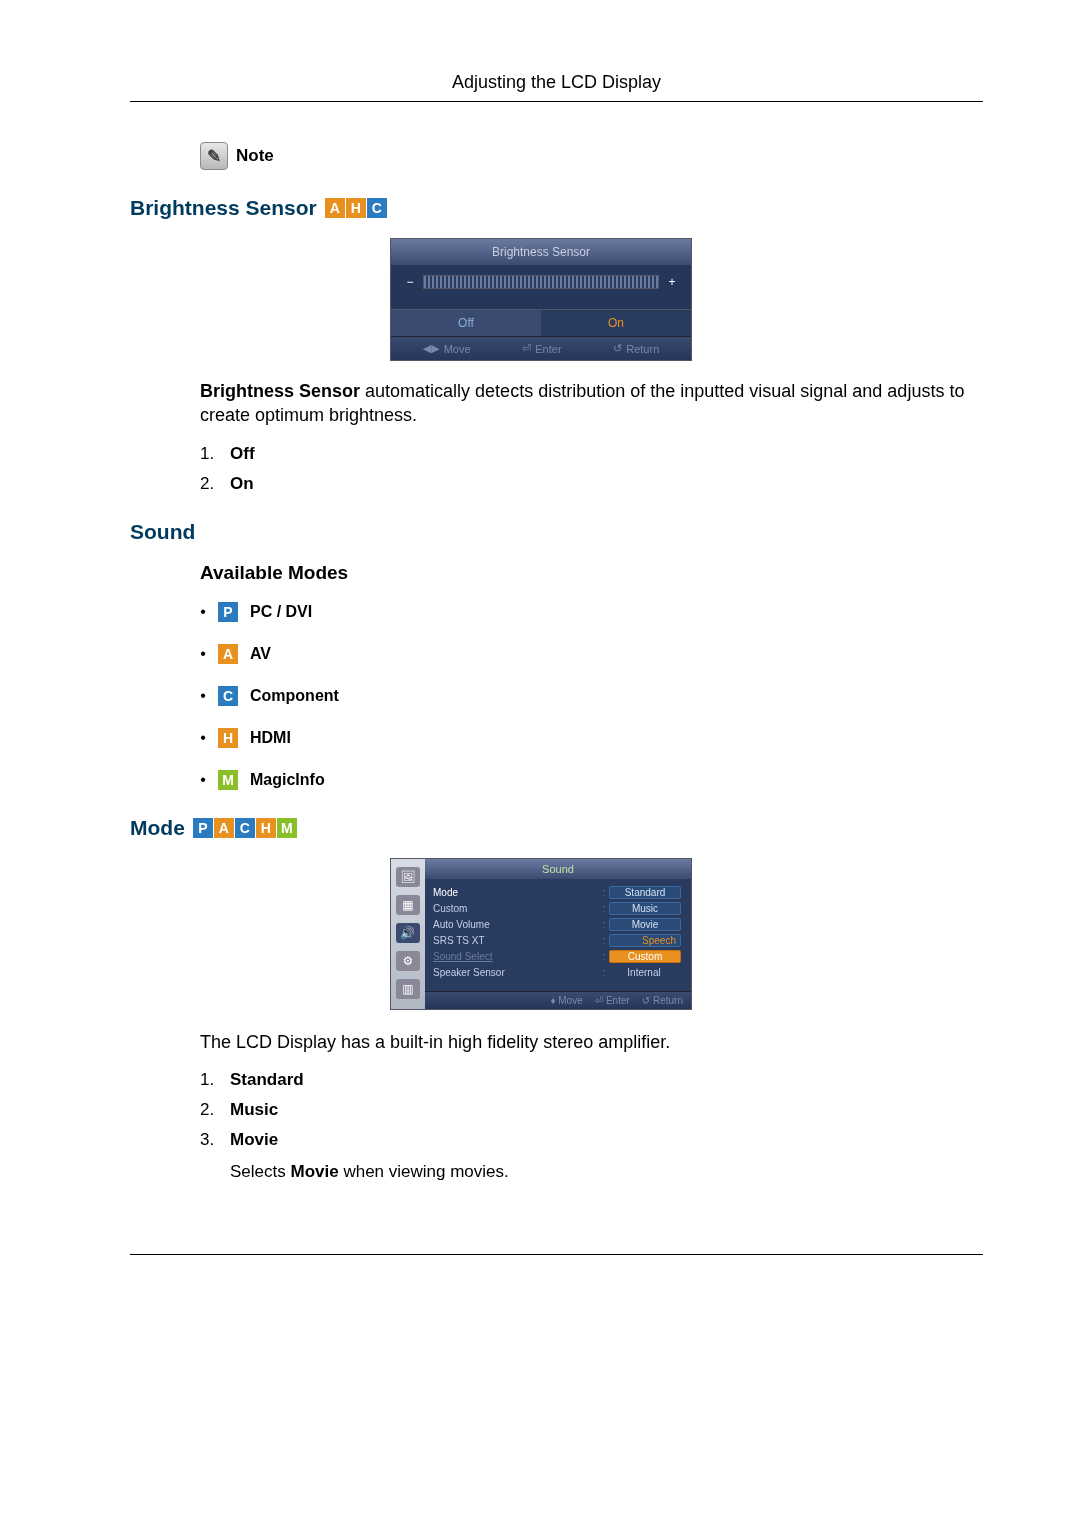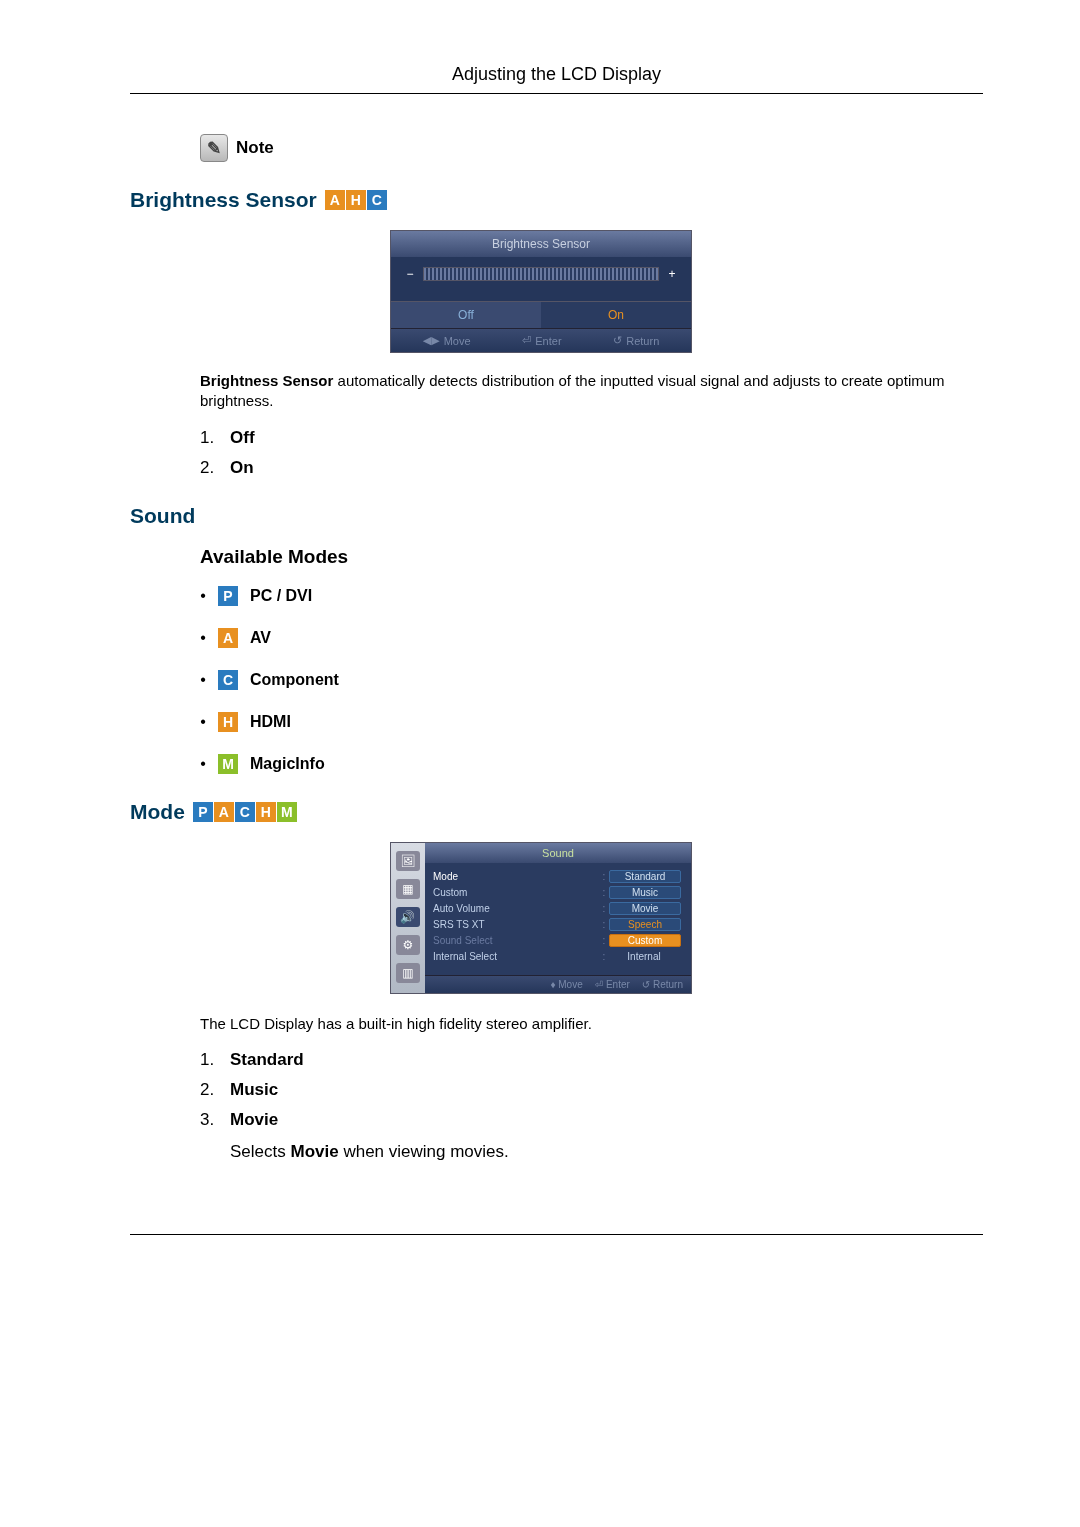--- a/index.html
+++ b/index.html
@@ -4,21 +4,21 @@
 <style>
   body {
     margin: 0;
     font-family: Arial, Helvetica, sans-serif;
     font-size: 17px;
     color: #000;
     background: #fff;
   }
   .page {
     width: 1080px;
-    margin: 4px auto;
+    margin: 12px auto;
     padding: 60px 97px 80px 130px;
     box-sizing: border-box;
   }
   .header-title {
     text-align: center;
     font-size: 18px;
     margin-bottom: 8px;
   }
   hr.top-rule {
     border: none;
@@ -146,21 +146,21 @@
     background: linear-gradient(#3a4a70,#25365a);
     color: #7888a8;
     font-size: 11px;
     border-top: 1px solid #223;
   }
   .osd-foot-item { display: inline-flex; align-items: center; gap: 4px; }
 
   .body-text {
     margin-left: 70px;
     margin-bottom: 16px;
-    font-size: 15px;
+    font-size: 18px;
     line-height: 1.35;
   }
   .ol {
     margin-left: 70px;
     font-size: 17px;
   }
   .ol-row {
     display: flex;
     align-items: flex-start;
     margin-bottom: 10px;
@@ -216,26 +216,26 @@
     text-align: center;
     padding: 4px 0;
     color:#c8e0a0;
     font-size:11px;
   }
   .osd-sound-body { padding: 6px 8px 10px 8px; display:flex; gap:6px; }
   .osd-col-labels { flex:1; }
   .osd-col-values { width: 84px; }
   .osd-menu-row { display:flex; align-items:center; height:16px; font-size:10px; }
   .osd-menu-row.hl { color:#fff; }
-  .osd-menu-row.dim { color:#6a7aa0; }
+  .osd-menu-row.dim { color:#6a7aa0;text-decoration:underline; }
   .osd-colon { width:10px; text-align:center; color:#6a7aa0;}
   .osd-value { display:inline-block; text-align:center; padding:0 4px; border-radius:2px; width:62px; font-size:10px;}
   .osd-value.boxed { background:#2a4a78; border:1px solid #3a6aa0; color:#d0e0f0;}
   .osd-value.active { background:#e89020; color:#fff; border:1px solid #c87010;}
-  .osd-value.hl-orange { color:#e89020; }
+  .osd-value.hl-orange { color:#e89020;text-align:right; }
   .osd-sound-footer {
     display:flex; justify-content:flex-end; gap:12px;
     padding:3px 8px; font-size:10px; color:#7888a8;
     background: linear-gradient(#3a4a70,#25365a);
     border-top:1px solid #223;
   }
 </style>
 </head>
 <body>
 
@@ -357,21 +357,21 @@
           <div class="osd-menu-row">
               <span>Auto Volume</span>
             </div>
           <div class="osd-menu-row">
               <span>SRS TS XT</span>
             </div>
           <div class="osd-menu-row dim">
               <span>Sound Select</span>
             </div>
           <div class="osd-menu-row">
-              <span>Internal Select</span>
+              <span>Speaker Sensor</span>
             </div>
         </div>
         <div class="osd-col-values">
           <div class="osd-menu-row">
               <span class="osd-colon">:</span>
               <span class="osd-value boxed">Standard</span>
             </div>
           <div class="osd-menu-row">
               <span class="osd-colon">:</span>
               <span class="osd-value boxed">Music</span>

